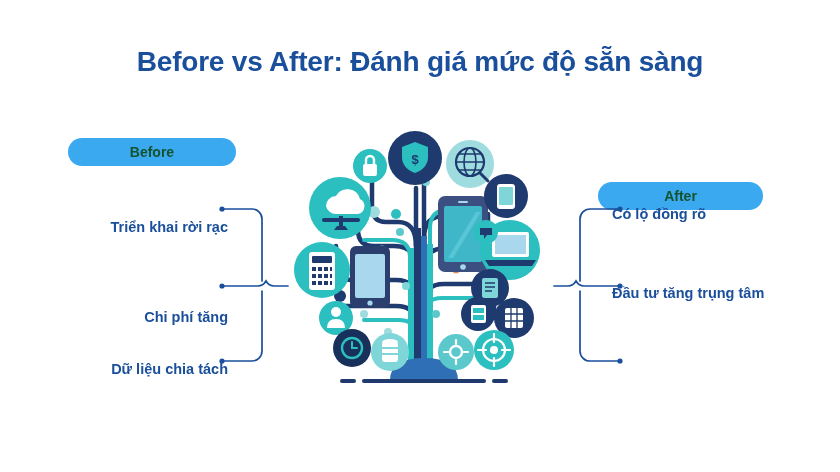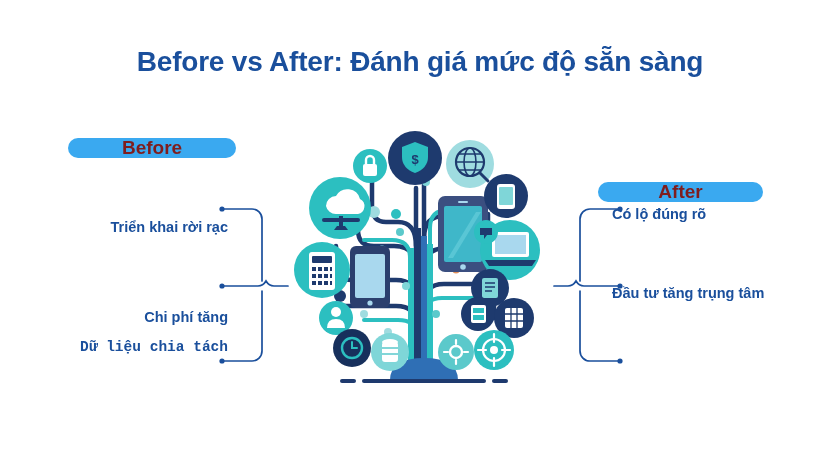--- a/index.html
+++ b/index.html
@@ -26,25 +26,25 @@
     text-align: center;
     font-size: 28px;
     font-weight: bold;
     color: #1a4f9c;
     letter-spacing: -0.2px;
     white-space: nowrap;
   }
   
   .pill {
     position: absolute;
-    height: 20px;
+    height: 28px;
     border-radius: 14px;
     background: #3aa9f0;
-    color: #7f1d1d;
-    font-size: 19px;
+    color: #14532d;
+    font-size: 14px;
     font-weight: bold;
     display: flex;
     align-items: center;
     justify-content: center;
   }
   #pill-before { left: 68px; top: 138px; width: 168px; }
   #pill-after  { left: 598px; top: 138px; width: 165px; margin-top: 44px; }
 
   
   .side-label {
@@ -53,21 +53,21 @@
     font-weight: bold;
     color: #1a4f9c;
     white-space: nowrap;
     line-height: 20px;
   }
   .left-label  { text-align: right; }
   .right-label { text-align: left; }
 
   #lbl-l0 { right: 612px; top: 204px; margin-top: 13px; }
   #lbl-l1 { right: 612px; top: 299px; margin-top: 8px; }
-  #lbl-l2 { right: 612px; top: 337px; font-family: Liberation Mono, monospace; }
+  #lbl-l2 { right: 612px; top: 359px; }
 
   #lbl-r0 { left: 612px; top: 204px; }
   #lbl-r1 { left: 612px; top: 283px; }
   #lbl-r2 { left: 612px; top: 355px; }
 
   
   .connector {
     position: absolute;
     pointer-events: none;
   }
@@ -92,21 +92,21 @@
     <span>Before</span>
   </div>
   <div class="pill" id="pill-after">
     <span>After</span>
   </div>
 
   <div class="side-label left-label" id="lbl-l0">Triển khai rời rạc</div>
   <div class="side-label left-label" id="lbl-l1">Chi phí tăng</div>
   <div class="side-label left-label" id="lbl-l2">Dữ liệu chia tách</div>
 
-  <div class="side-label right-label" id="lbl-r0">Có lộ đúng rõ</div>
+  <div class="side-label right-label" id="lbl-r0">Có lộ đồng rõ</div>
   <div class="side-label right-label" id="lbl-r1">Đầu tư tăng trụng tâm</div>
 
   <svg class="connector" id="conn-left" width="72" height="180" viewBox="0 0 72 180">
     <g fill="none" stroke="#1a4f9c" stroke-width="1.7" stroke-linecap="round">
 
       <path d="M4,14 H34 a10,10 0 0 1 10,10 V86"></path>
 
       <path d="M4,166 H34 a10,10 0 0 0 10,-10 V96"></path>
 
       <path d="M4,91 H40 q5,0 8,-5 q3,5 8,5 H70"></path>

